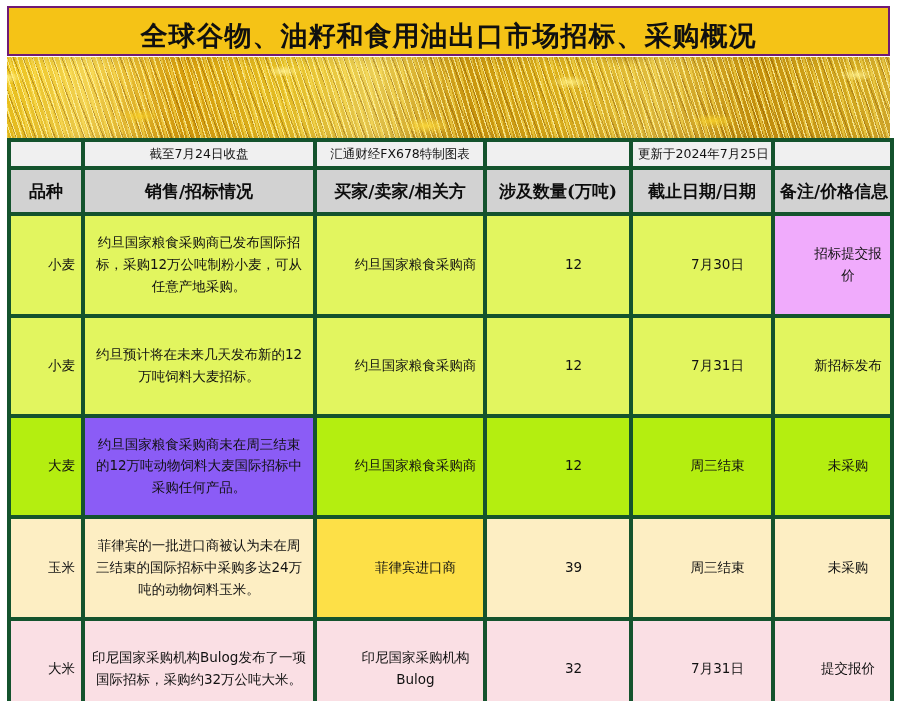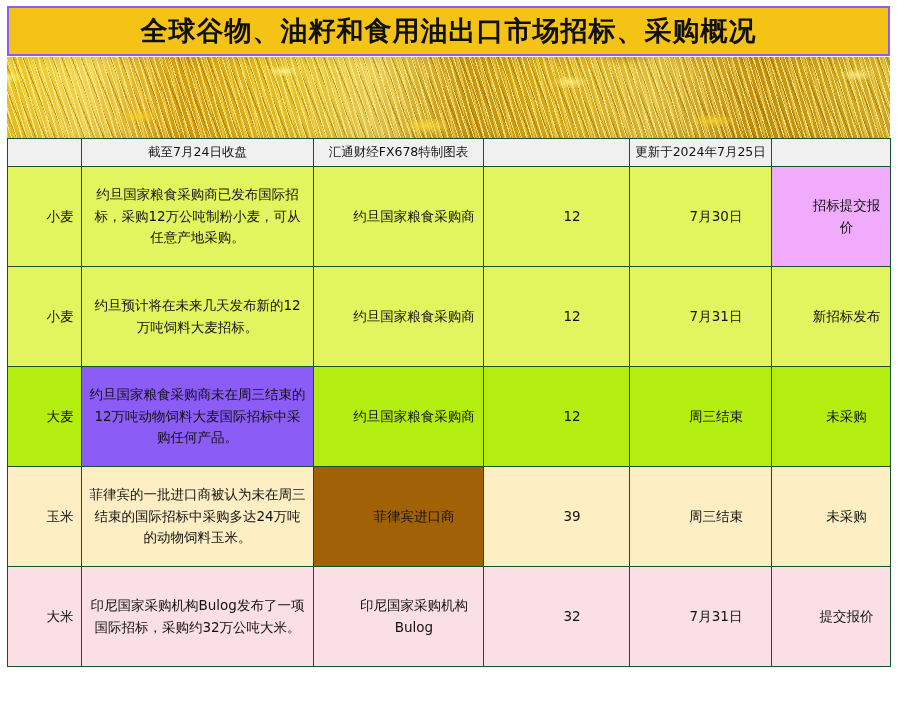--- a/index.html
+++ b/index.html
@@ -22,24 +22,24 @@
   }
 
   
   .title-bar {
     position: absolute;
     left: 7px;
     top: 6px;
     width: 883px;
     height: 50px;
     background: #f5c316;
-    border: 2px solid #8b5cf6;
+    border: 2px solid #701a75;
     box-sizing: border-box;
     display: flex;
-    align-items: center;
+    align-items: flex-end;
     justify-content: center;
   }
   .title-text {
     font-family: "DejaVu Serif", "Liberation Serif", serif;
     font-size: 27px;
     font-weight: bold;
     color: #101010;
     letter-spacing: 1px;
     white-space: nowrap;
   }
@@ -105,21 +105,21 @@
   
   table.grid {
     position: absolute;
     left: 7px;
     top: 138px;
     width: 883px;
     border-collapse: collapse;
     table-layout: fixed;
   }
   table.grid td {
-    border: 1px solid #14532d;
+    border: 4px solid #14532d;
     vertical-align: middle;
     padding: 2px 5px;
     box-sizing: border-box;
   }
 
   .c-variety   { width: 74px; }
   .c-desc      { width: 232px; }
   .c-party     { width: 170px; }
   .c-qty       { width: 146px; }
   .c-deadline  { width: 142px; }
@@ -198,20 +198,28 @@
 
       <tr class="meta-row">
         <td></td>
         <td>截至7月24日收盘</td>
         <td>汇通财经FX678特制图表</td>
         <td></td>
         <td>更新于2024年7月25日</td>
         <td></td>
       </tr>
 
+      <tr class="head-row">
+        <td>品种</td>
+        <td>销售/招标情况</td>
+        <td>买家/卖家/相关方</td>
+        <td>涉及数量(万吨)</td>
+        <td>截止日期/日期</td>
+        <td>备注/价格信息</td>
+      </tr>
 
       <tr class="data-row">
         <td class="variety-cell" style="background: rgb(226, 245, 95);">小麦</td>
         <td class="desc-cell" style="background: rgb(226, 245, 95);">约旦国家粮食采购商已发布国际招标，采购12万公吨制粉小麦，可从任意产地采购。</td>
         <td class="party-cell" style="background: rgb(226, 245, 95);">约旦国家粮食采购商</td>
         <td class="qty-cell" style="background: rgb(226, 245, 95);">12</td>
         <td class="deadline-cell" style="background: rgb(226, 245, 95);">7月30日</td>
         <td class="note-cell" style="background: #f0abfc;">招标提交报价</td>
       </tr>
 
@@ -229,21 +237,21 @@
         <td class="desc-cell" style="background: #8b5cf6;">约旦国家粮食采购商未在周三结束的12万吨动物饲料大麦国际招标中采购任何产品。</td>
         <td class="party-cell" style="background: rgb(180, 238, 16);">约旦国家粮食采购商</td>
         <td class="qty-cell" style="background: rgb(180, 238, 16);">12</td>
         <td class="deadline-cell" style="background: rgb(180, 238, 16);">周三结束</td>
         <td class="note-cell" style="background: rgb(180, 238, 16);">未采购</td>
       </tr>
 
       <tr class="data-row">
         <td class="variety-cell" style="background: rgb(253, 238, 195);">玉米</td>
         <td class="desc-cell" style="background: rgb(253, 238, 195);">菲律宾的一批进口商被认为未在周三结束的国际招标中采购多达24万吨的动物饲料玉米。</td>
-        <td class="party-cell" style="background: #a16207;">菲律宾进口商</td>
+        <td class="party-cell" style="background: #fde047;">菲律宾进口商</td>
         <td class="qty-cell" style="background: rgb(253, 238, 195);">39</td>
         <td class="deadline-cell" style="background: rgb(253, 238, 195);">周三结束</td>
         <td class="note-cell" style="background: rgb(253, 238, 195);">未采购</td>
       </tr>
 
       <tr class="data-row">
         <td class="variety-cell" style="background: rgb(250, 223, 228);">大米</td>
         <td class="desc-cell" style="background: rgb(250, 223, 228);">印尼国家采购机构Bulog发布了一项国际招标，采购约32万公吨大米。</td>
         <td class="party-cell" style="background: rgb(250, 223, 228);">印尼国家采购机构
 Bulog</td>

